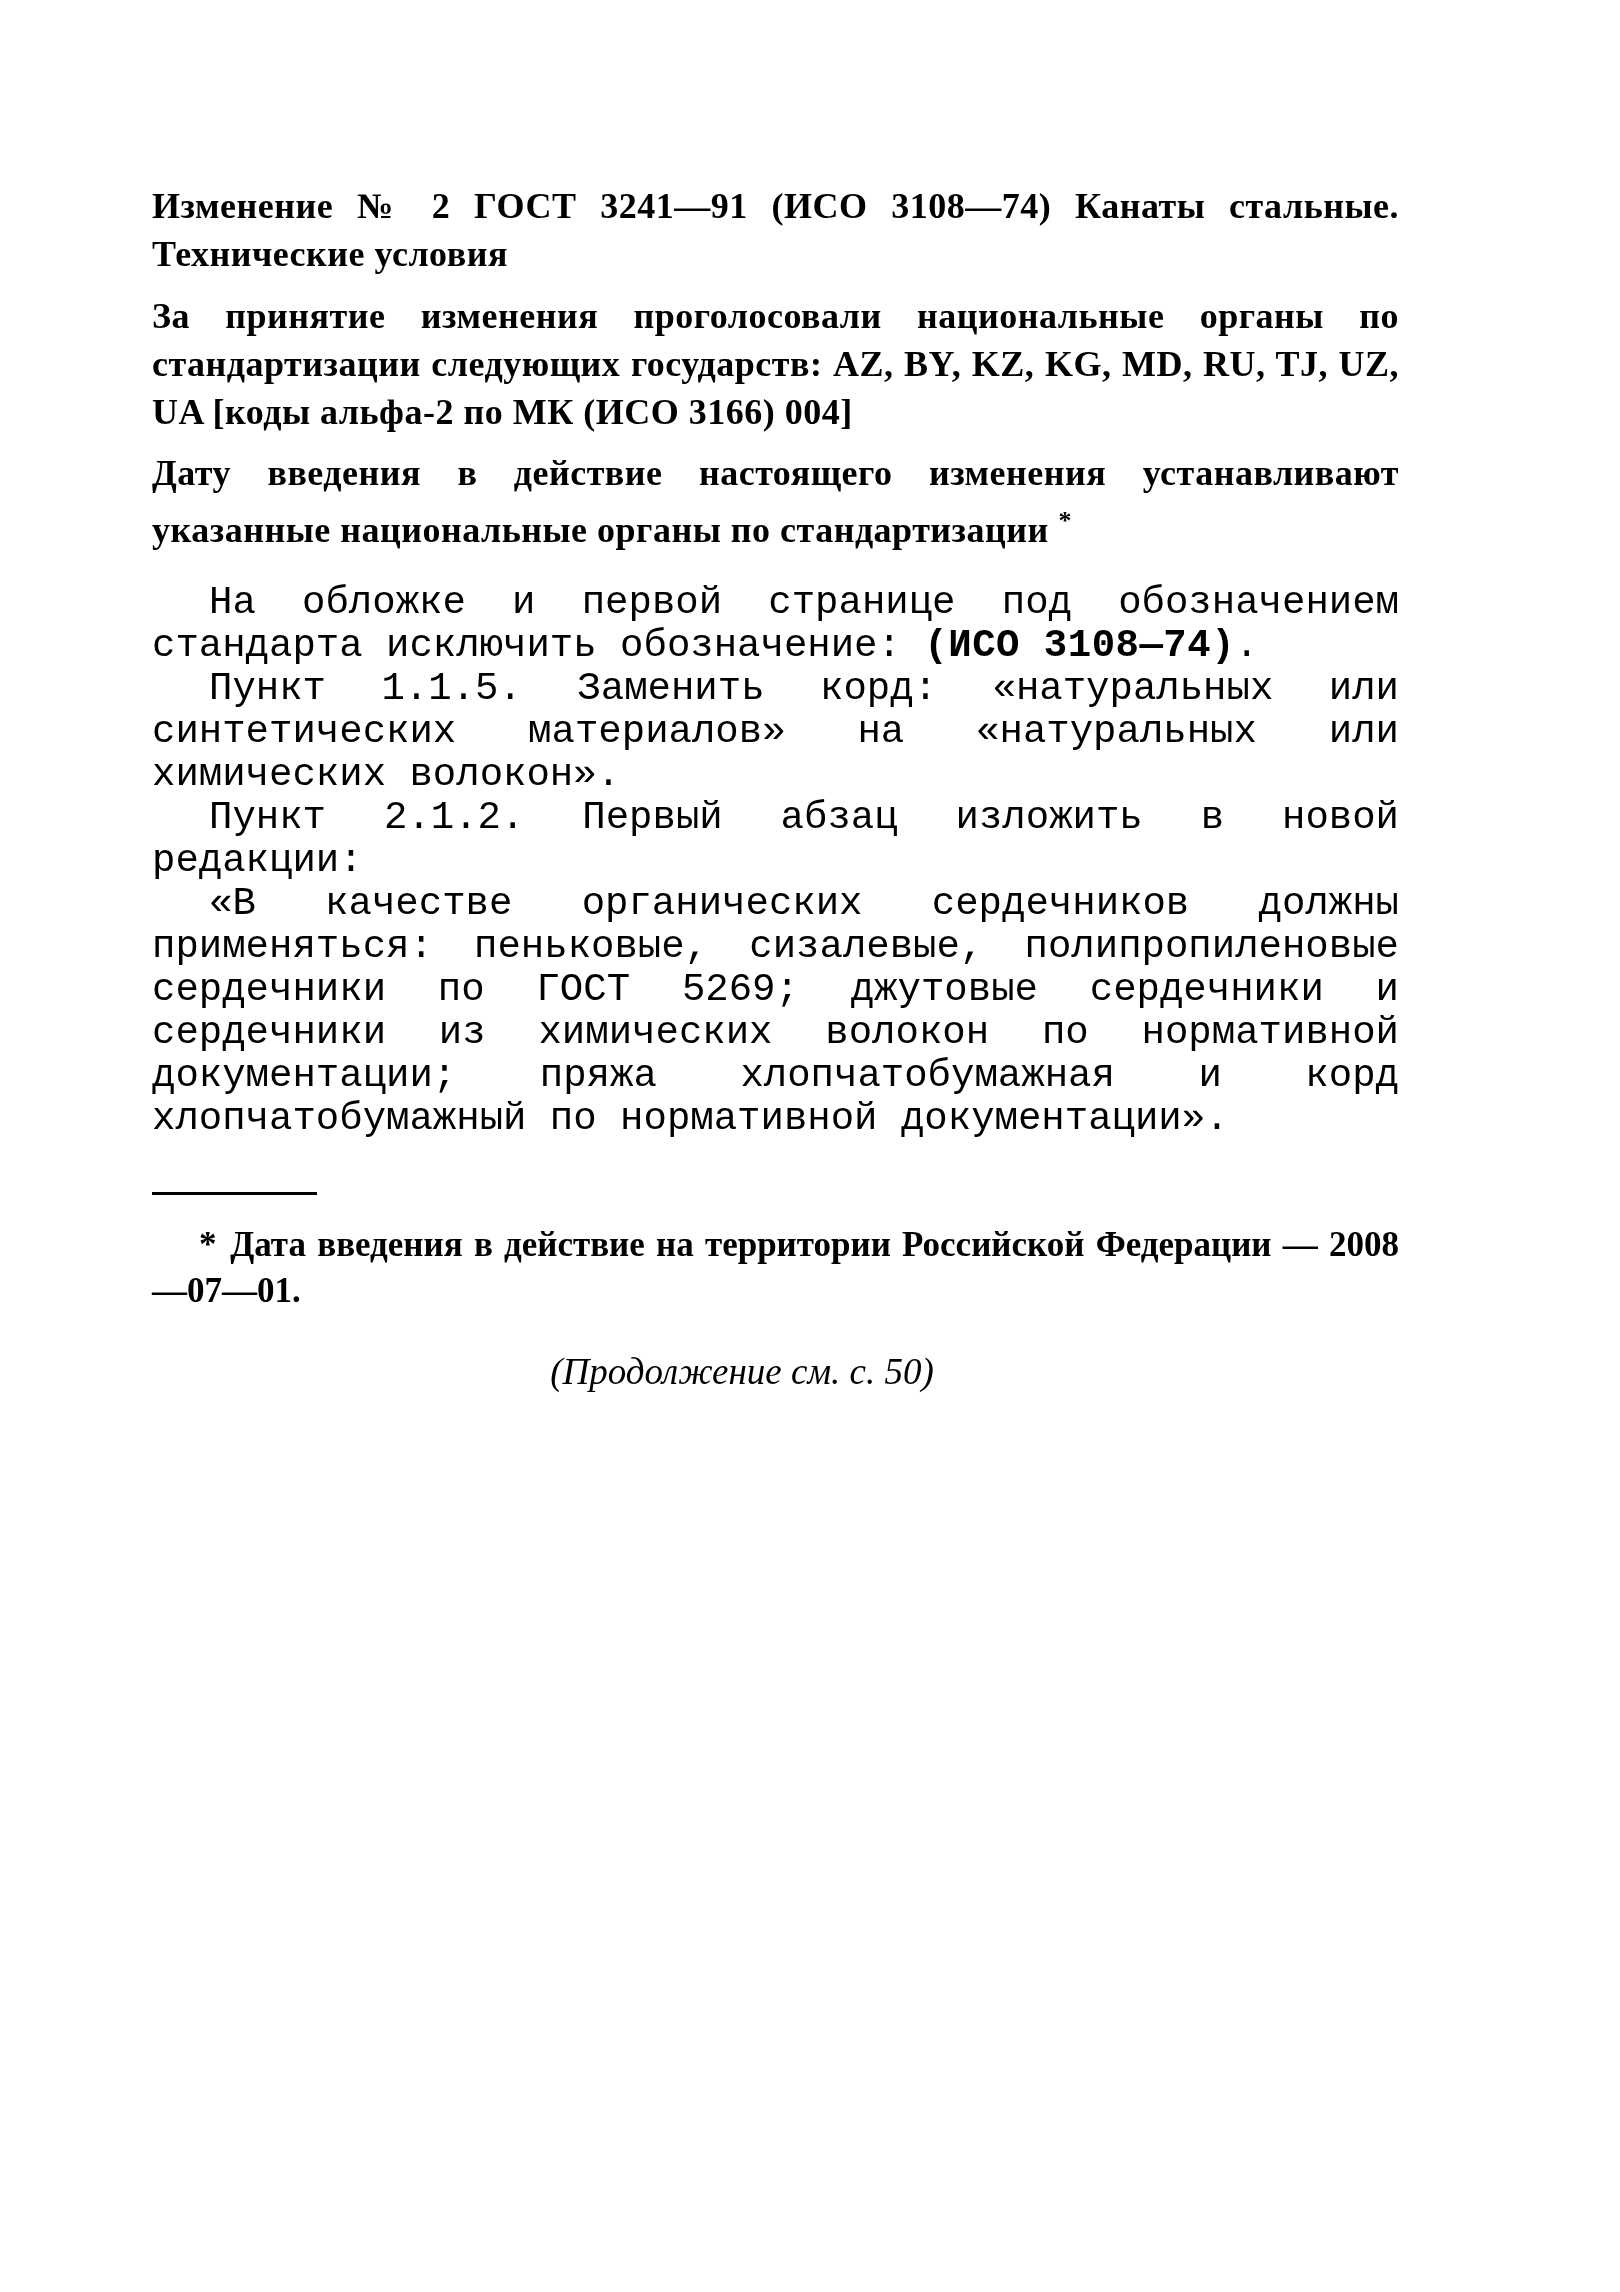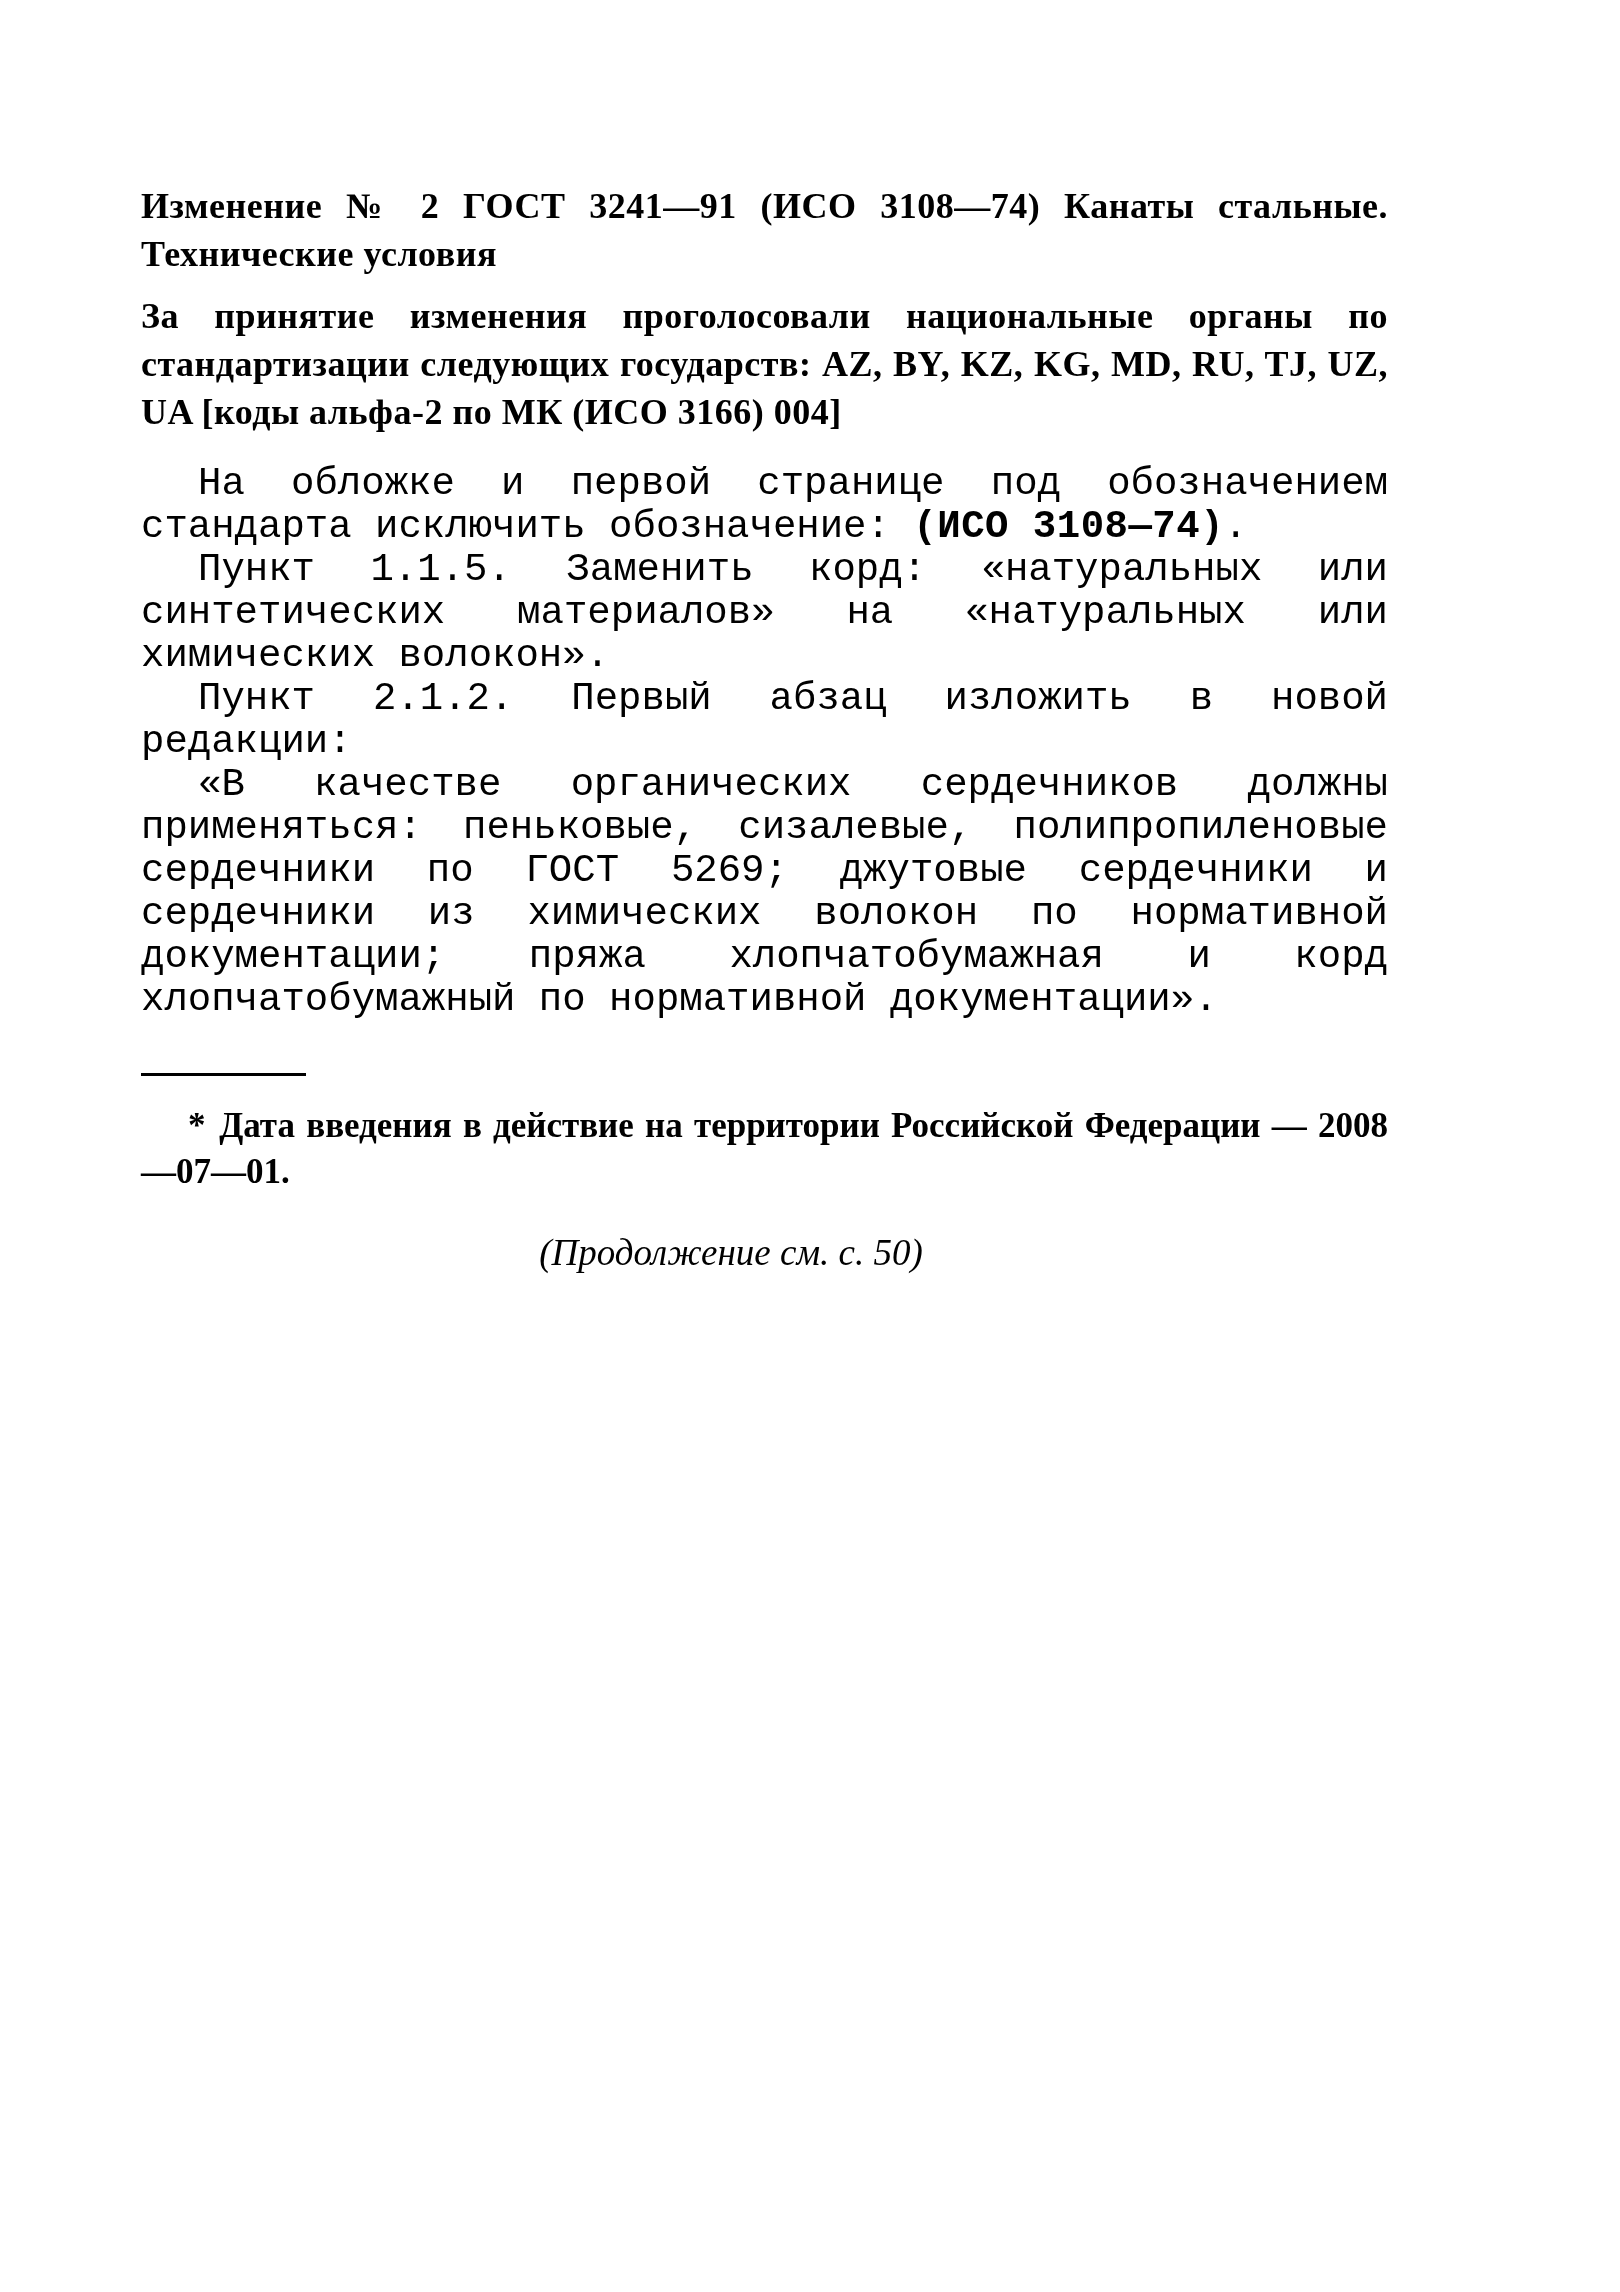--- a/index.html
+++ b/index.html
@@ -11,21 +11,21 @@
     position: relative;
     width: 1620px;
     height: 2293px;
     background: #ffffff;
     color: #000000;
     font-family: "Liberation Serif", serif;
     overflow: hidden;
   }
   .content {
     position: absolute;
-    left: 141px;
+    left: 152px;
     top: 182px;
     width: 1247px;
   }
   .hpara {
     font-weight: bold;
     font-size: 36px;
     line-height: 48px;
     text-align: justify;
     margin: 0 0 13.7px 0;
     letter-spacing: 0.5px;
@@ -83,20 +83,21 @@
 <body>
 
 <div class="page">
   <div class="content">
 
     <p class="hpara">Изменение № 2 ГОСТ 3241—91 (ИСО 3108—74) Канаты стальные. Технические условия</p>
 
 
     <p class="hpara">За принятие изменения проголосовали национальные органы по стандартизации следующих государств: AZ, BY, KZ, KG, MD, RU, TJ, UZ, UA [коды альфа-2 по МК (ИСО 3166) 004]</p>
 
+    <p class="hpara"><span>Дату введения в действие настоящего изменения устанавливают указанные национальные органы по стандартизации</span><span class="fn-marker">*</span></p>
 
     <div class="body-block">
       <p class="bpara"><span>На обложке и первой странице под обозначением стандарта исключить обозначение: </span><b>(ИСО 3108—74)</b><span>.</span></p>
 
 
       <p class="bpara">Пункт 1.1.5. Заменить корд: «натуральных или синтетических материалов» на «натуральных или химических волокон».</p>
 
       <p class="bpara">Пункт 2.1.2. Первый абзац изложить в новой редакции:</p>
 
       <p class="bpara">«В качестве органических сердечников должны применяться: пеньковые, сизалевые, полипропиленовые сердечники по ГОСТ 5269; джутовые сердечники и сердечники из химических волокон по нормативной документации; пряжа хлопчатобумажная и корд хлопчатобумажный по нормативной документации».</p>

